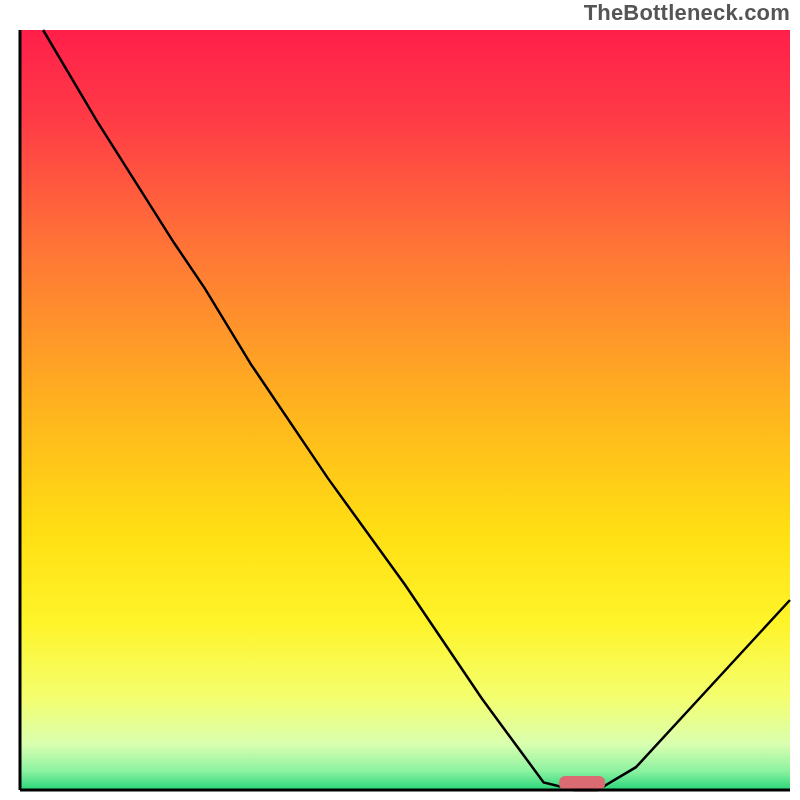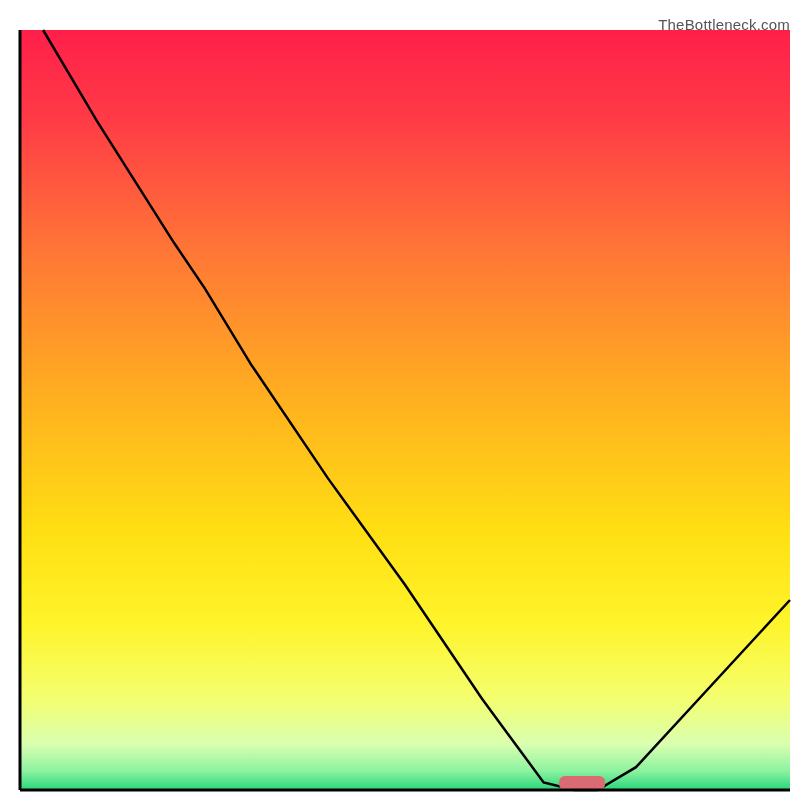--- a/index.html
+++ b/index.html
@@ -10,24 +10,24 @@
     background: #ffffff;
     font-family: Arial, Helvetica, sans-serif;
   }
   .frame {
     position: relative;
     width: 800px;
     height: 800px;
   }
   .watermark {
     position: absolute;
-    top: 16px;
+    top: 0;
     right: 10px;
-    font-size: 15px;
-    font-weight: 400;
+    font-size: 22px;
+    font-weight: 700;
     color: #555555;
     letter-spacing: 0.2px;
   }
   svg.chart {
     position: absolute;
     left: 0;
     top: 0;
     width: 800px;
     height: 800px;
   }

